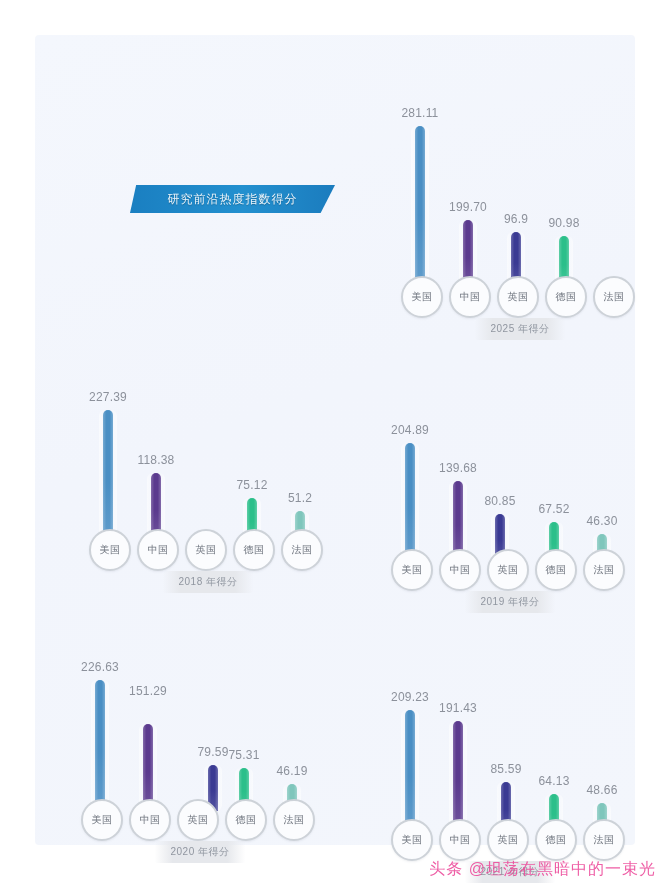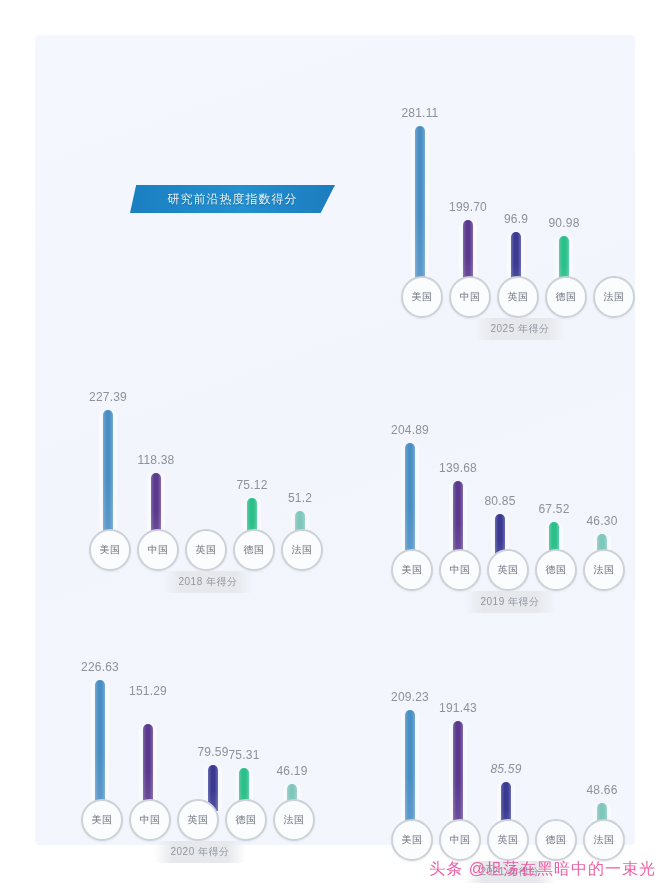--- a/index.html
+++ b/index.html
@@ -263,23 +263,27 @@
   <div class="group g2021">
       <div class="plot">
         <div class="bar-slot" style="left: 2px;">
           <div class="val">209.23</div>
           <div class="bar" style="height: 121px; background: linear-gradient(rgb(74, 143, 196) 0%, rgb(74, 143, 196) 55%, rgba(74, 143, 196, 0.867) 100%);"></div>
         </div>
         <div class="bar-slot" style="left: 50px;">
           <div class="val">191.43</div>
           <div class="bar" style="height: 110px; background: linear-gradient(rgb(91, 58, 142) 0%, rgb(91, 58, 142) 55%, rgba(91, 58, 142, 0.867) 100%);"></div>
         </div>
-        <div class="bar-slot" style="left: 98px; font-style: italic;">
+        <div class="bar-slot" style="left: 98px;">
           <div class="val">85.59</div>
           <div class="bar" style="height: 49px; background: linear-gradient(rgb(58, 58, 147) 0%, rgb(58, 58, 147) 55%, rgba(58, 58, 147, 0.867) 100%);"></div>
+        </div>
+        <div class="bar-slot" style="left: 146px;">
+          <div class="val">64.13</div>
+          <div class="bar" style="height: 37px; background: linear-gradient(rgb(43, 191, 138) 0%, rgb(43, 191, 138) 55%, rgba(43, 191, 138, 0.867) 100%);"></div>
         </div>
         <div class="bar-slot" style="left: 194px;">
           <div class="val">48.66</div>
           <div class="bar" style="height: 28px; background: linear-gradient(rgb(127, 198, 188) 0%, rgb(127, 198, 188) 55%, rgba(127, 198, 188, 0.867) 100%);"></div>
         </div>
       </div>
       <div class="bubble-row">
         <div class="bubble" style="left: 6px;">
           <span>美国</span>
         </div>

